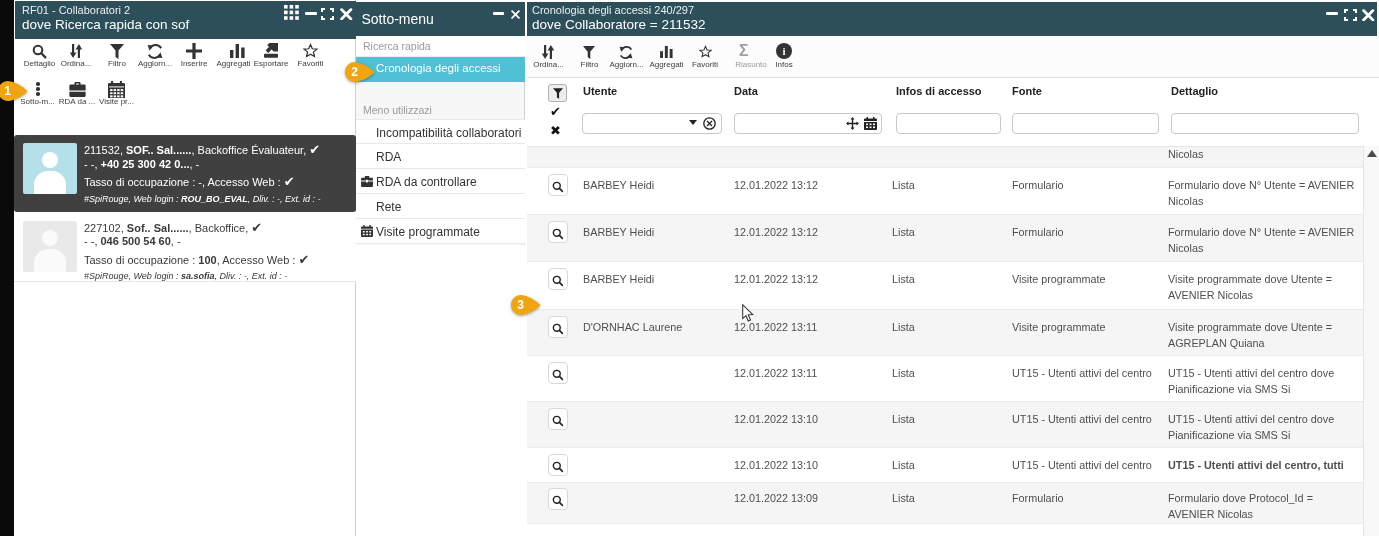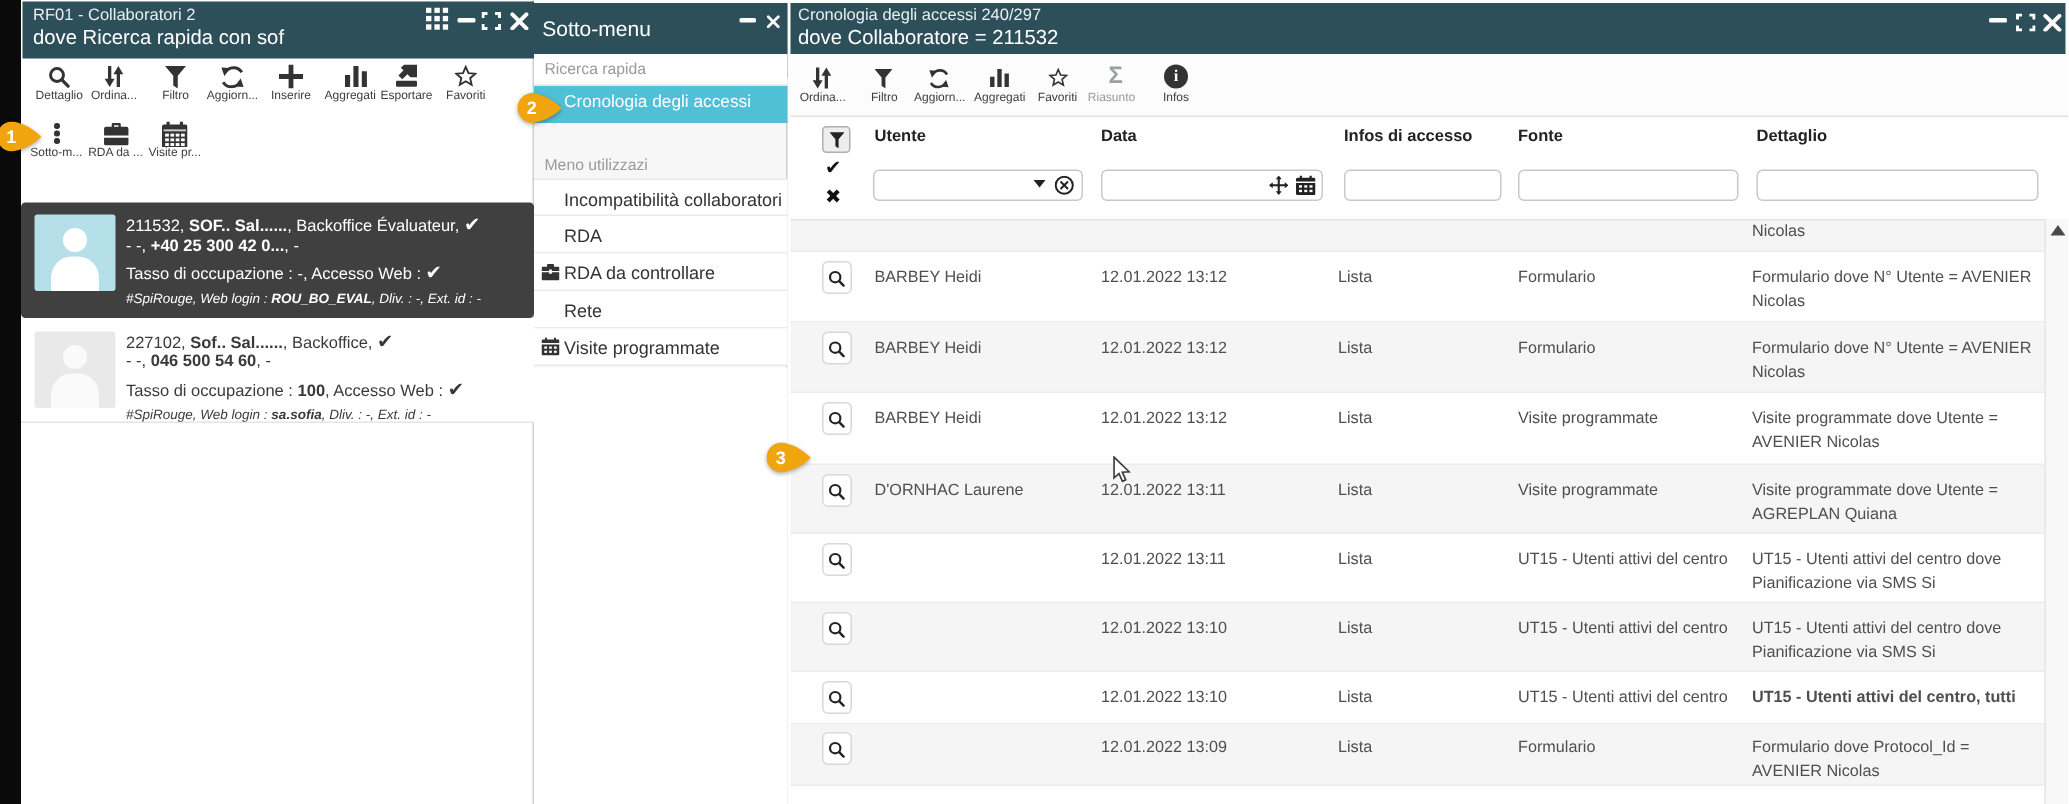--- a/index.html
+++ b/index.html
@@ -258,21 +258,21 @@
             <rect x="5.6" y="0" width="3.4" height="14"></rect>
             <rect x="11.2" y="3.5" width="3.4" height="10.5"></rect>
           </g>
         </svg>
       <div class="lbl" style="left:109.5px;top:24px;width:60px;">Aggregati</div>
       <svg class="abs" style="left:171.5px;top:9px" width="13" height="13" viewBox="0 0 24 24">
           <path fill="none" stroke="#333" stroke-width="2" d="M12 2.5 L14.9 9.2 L22.2 9.8 L16.7 14.6 L18.3 21.7 L12 17.9 L5.7 21.7 L7.3 14.6 L1.8 9.8 L9.1 9.2 Z"></path>
         </svg>
       <div class="lbl" style="left:148px;top:24px;width:60px;">Favoriti</div>
       <div class="abs" style="left:212px;top:6px;font-size:16px;font-weight:bold;color:#9aa0a3;">Σ</div>
-      <div class="lbl" style="left:184px;top:24px;width:60px;color:#9a9a9a;">Riasunto</div>
+      <div class="lbl" style="left:194px;top:24px;width:60px;color:#9a9a9a;">Riasunto</div>
       <div class="abs" style="left:249px;top:7px;width:16px;height:16px;border-radius:50%;background:#333;color:#fcfcfc;font-size:11px;font-weight:bold;text-align:center;line-height:16px;font-family:'Liberation Serif',serif;">i</div>
       <div class="lbl" style="left:227px;top:24px;width:60px;">Infos</div>
     </div>
     <div id="filters" class="abs" style="left:0;top:76px;width:852px;height:68px;background:#fff;">
       <div class="abs" style="left:21px;top:6px;width:19px;height:18px;background:#ededed;border:1px solid #b0b0b0;border-radius:3px;">
           <svg style="position:absolute;left:3.5px;top:3px" width="10" height="11" viewBox="0 0 14 15">
             <path fill="#222" d="M0 0 H14 L8.5 6.5 V15 L5.5 13 V6.5 Z"></path>
           </svg>
         </div>
       <div class="abs" style="left:56px;top:7px;font-size:11px;font-weight:bold;color:#222;">Utente</div>

